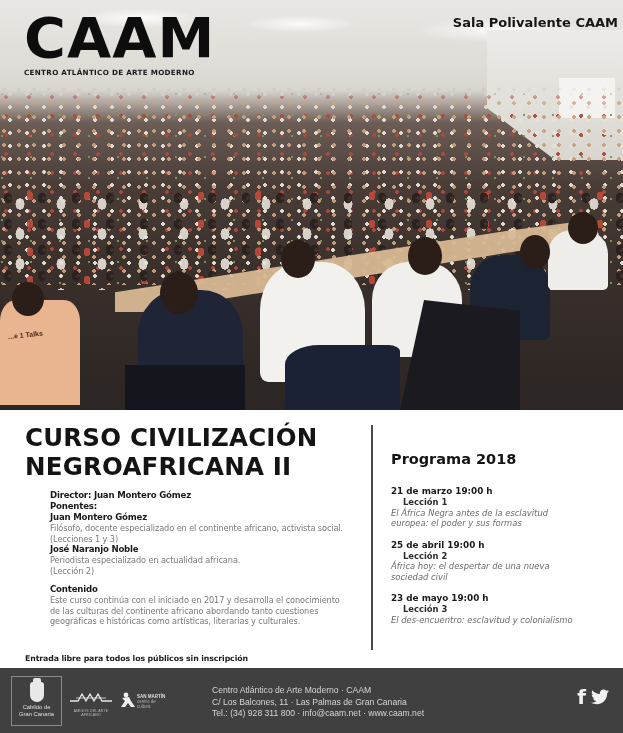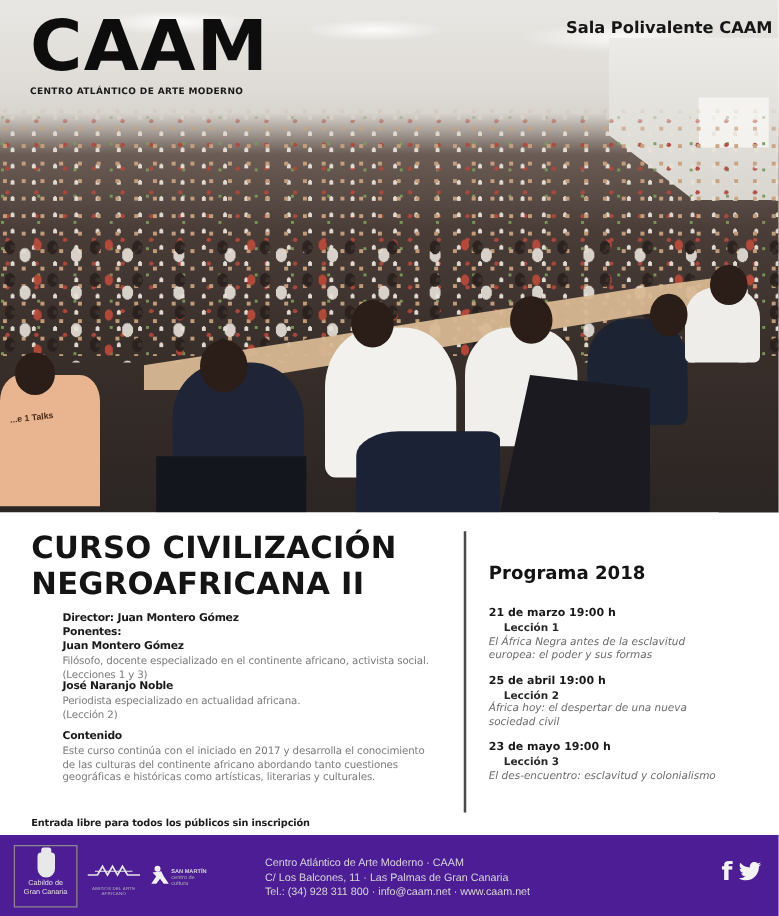--- a/index.html
+++ b/index.html
@@ -121,21 +121,21 @@
 
   .programa { position: absolute; left: 391px; top: 40px; width: 225px; font-family: "DejaVu Sans", sans-serif; }
   .programa-title { font-weight: bold; font-size: 14.5px; line-height: 18px; color: #141414; display: block; margin-bottom: 18px; }
   .session { margin-bottom: 11px; }
   .session .date { font-weight: bold; font-size: 8.8px; line-height: 11px; color: #1a1a1a; display: block; }
   .session .lesson { font-weight: bold; font-size: 8.4px; line-height: 10.5px; color: #2a2a2a; display: block; padding-left: 12px; }
   .session .topic { font-style: italic; font-size: 8.4px; line-height: 10.5px; color: #6b6b6b; display: block; }
 
   
   .footer {
-    position: absolute; left: 0; top: 668px; width: 623px; height: 65px; background: #4c1d95; color: #d9d9d9;
+    position: absolute; left: 0; top: 668px; width: 623px; height: 65px; background: #404040; color: #d9d9d9;
   }
   .cabildo {
     position: absolute; left: 11px; top: 8px; width: 51px; height: 50px;
     border: 1px solid #8a8a8a; text-align: center;
   }
   .cabildo .crest {
     display: block; margin: 5px auto 2px; width: 14px; height: 20px;
     background: #e8e8e8; border-radius: 3px 3px 7px 7px; position: relative;
   }
   .cabildo .crest::before {

